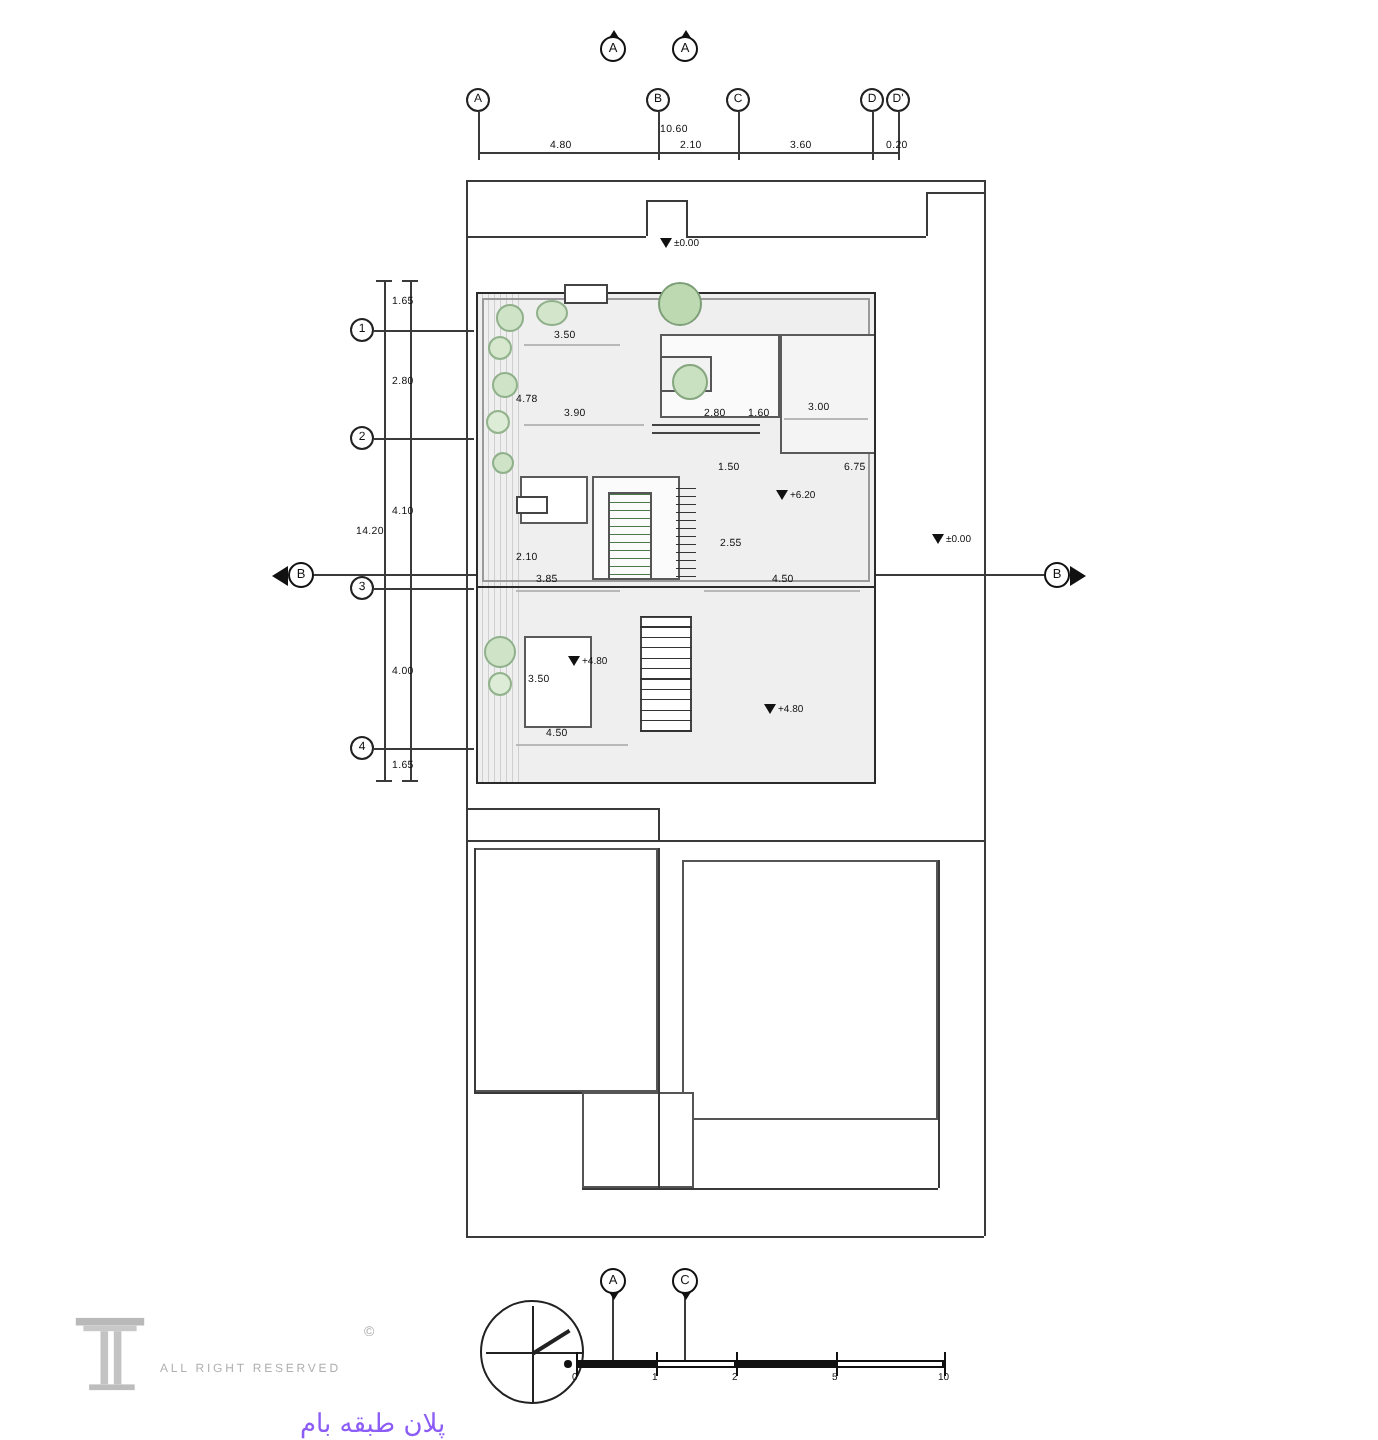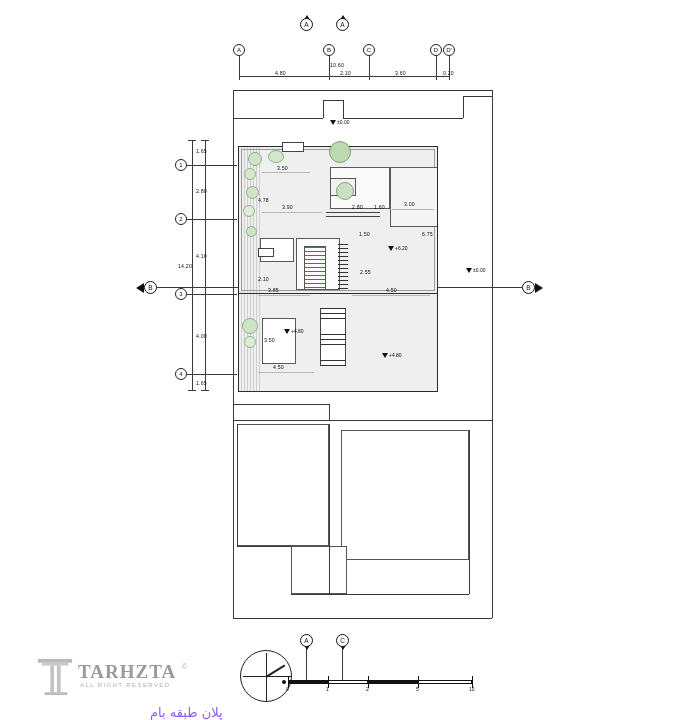--- a/index.html
+++ b/index.html
@@ -396,18 +396,17 @@
   <div id="fa-title">پلان طبقه بام</div>
 
   <div id="brand">
     <svg class="col" viewBox="0 0 40 42">
       <rect x="2" y="2" width="36" height="4" fill="#b9b9b9"></rect>
       <rect x="6" y="6" width="28" height="3" fill="#c8c8c8"></rect>
       <rect x="15" y="9" width="4" height="28" fill="#c3c3c3"></rect>
       <rect x="22" y="9" width="4" height="28" fill="#c3c3c3"></rect>
       <rect x="9" y="37" width="24" height="3" fill="#bdbdbd"></rect>
     </svg>
-    <div class="bt">TARHZTA</div>
     <div class="bs">ALL RIGHT RESERVED</div>
     <div style="position:absolute; left:152px; top:8px; font-size:7px; color:#a8a8a8;">©</div>
   </div>
 
 </div>
 
 </body></html>

